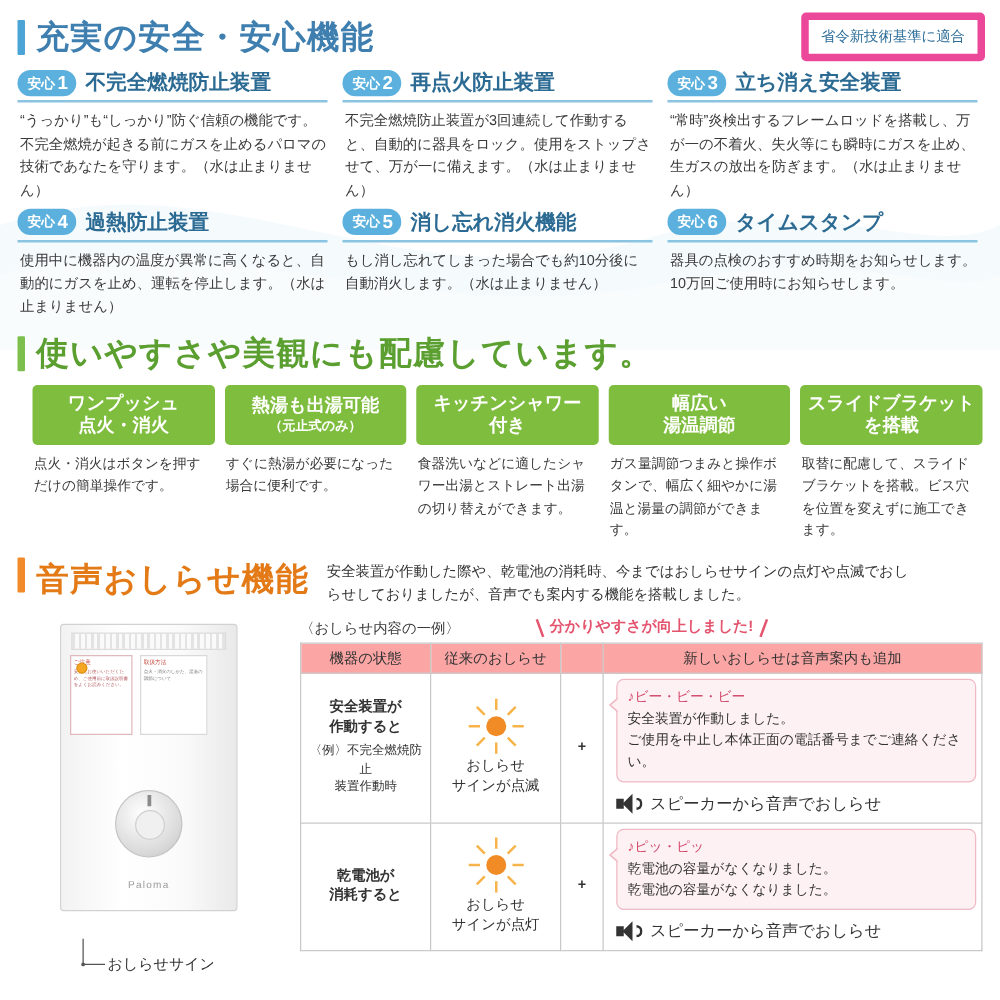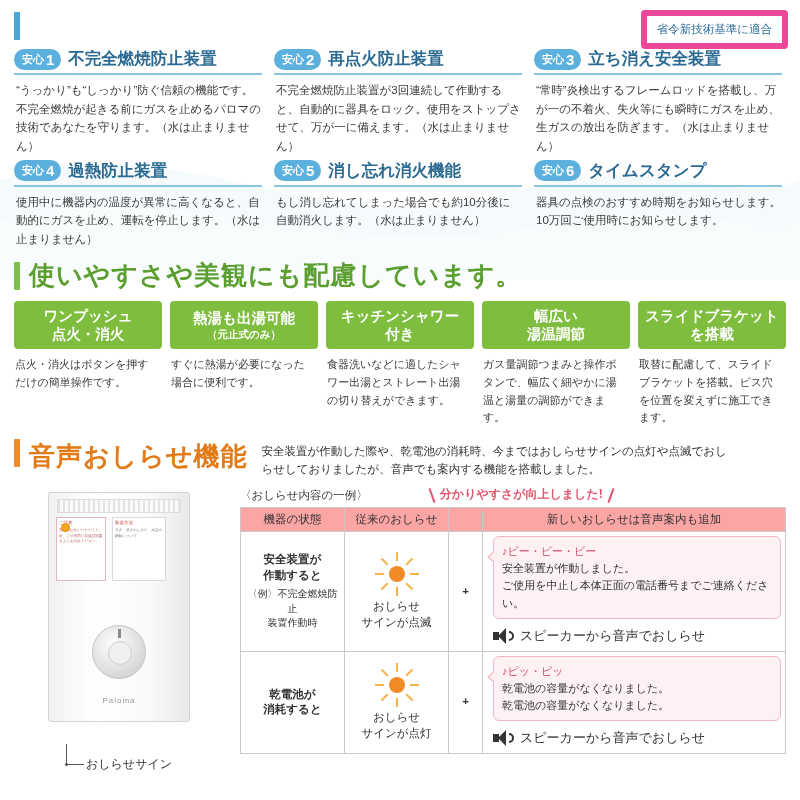--- a/index.html
+++ b/index.html
@@ -65,21 +65,21 @@
   .safe-desc {
     font-size: 11.5px; line-height: 1.62; color: #3a3a3a;
     padding-left: 2px;
   }
 
   
   .sec2-head { display: flex; align-items: center; padding: 10px 0 8px 14px; }
 
   .feat-grid {
     display: grid; grid-template-columns: repeat(5, 1fr);
-    gap: 0 8px; padding: 0 14px;
+    gap: 0 8px; padding: 0 14px; margin-left: 12px;
   }
   .feat-card {
     background: #7fbd3f; color: #fff;
     border-radius: 4px;
     min-height: 48px;
     display: flex; align-items: center; justify-content: center;
     text-align: center;
     font-size: 14.5px; font-weight: bold;
     line-height: 1.28;
     padding: 5px 4px;
@@ -251,20 +251,21 @@
 
 <div class="page">
 
   <svg class="bg-wave" viewBox="0 0 800 280" preserveAspectRatio="none">
     <path d="M0,180 C180,120 320,250 520,190 C660,150 740,210 800,180 L800,280 L0,280 Z" fill="#eef6fb"></path>
     <path d="M0,220 C160,170 340,270 540,225 C680,195 760,240 800,220 L800,280 L0,280 Z" fill="#f4fafc"></path>
   </svg>
 
   <div class="sec1-head">
     <div class="head-bar"></div>
+    <div class="head-title">充実の安全・安心機能</div>
   </div>
   <div class="spec-badge">省令新技術基準に適合</div>
 
   <div class="safe-grid">
 
     <div class="safe-item">
       <div class="safe-title-row">
         <div class="badge">
           <span>安心</span>
           <span class="num">1</span>

